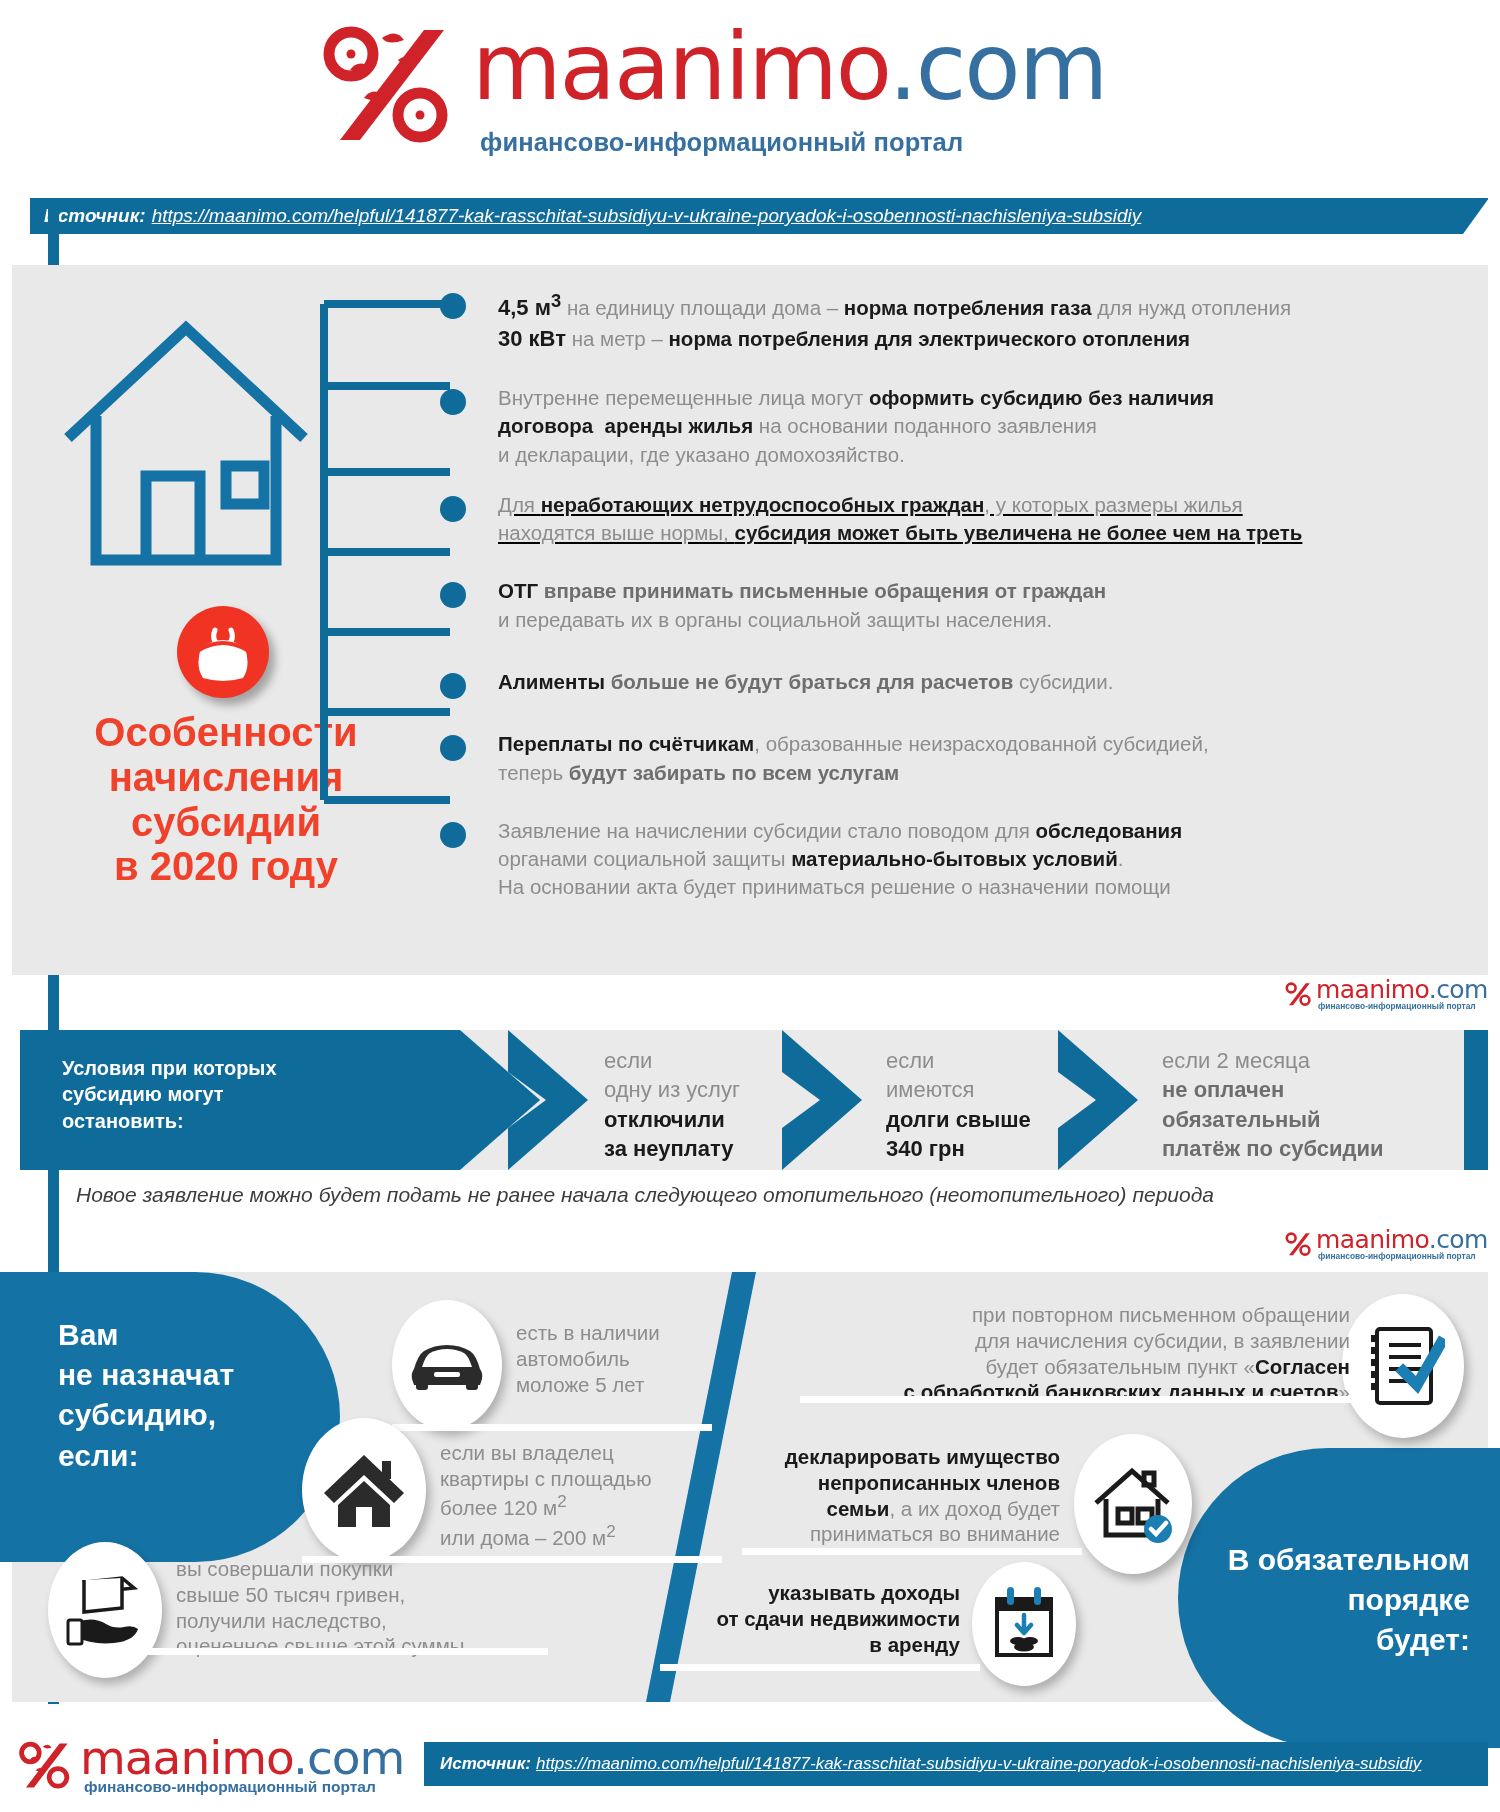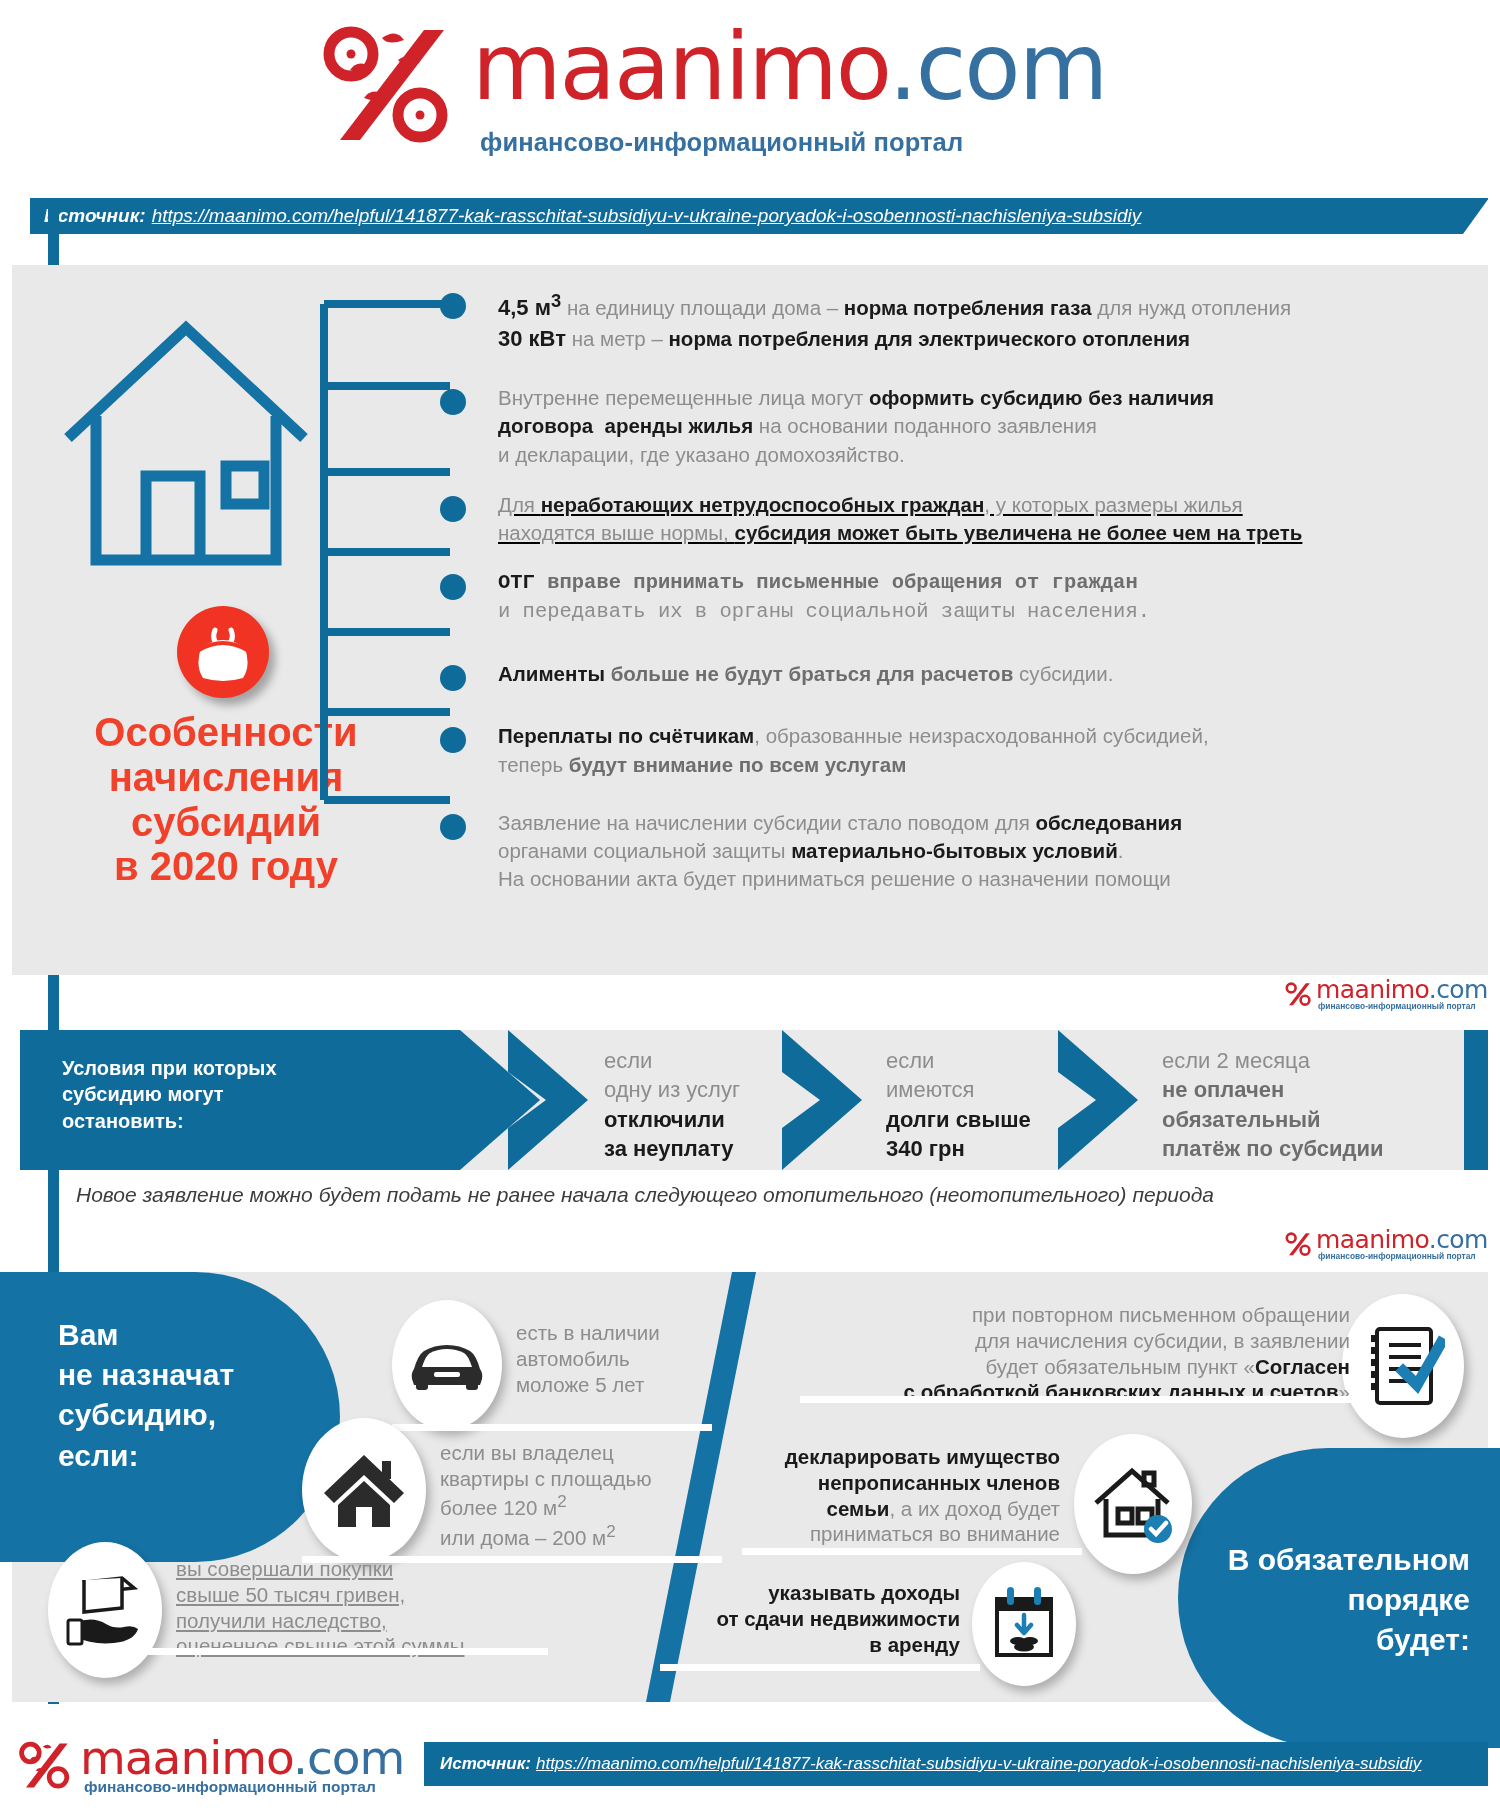--- a/index.html
+++ b/index.html
@@ -209,31 +209,31 @@
       <p><b class="big">4,5 м<sup>3</sup></b> на единицу площади дома – <b>норма потребления газа</b> для нужд отопления<br><b class="big">30 кВт</b> на метр – <b>норма потребления для электрического отопления</b></p>
     </div>
     <div class="bullet" style="margin-top:30px;">
       <span class="dot"></span>
       <p>Внутренне перемещенные лица могут <b>оформить субсидию без наличия<br>договора&nbsp; аренды жилья</b> на основании поданного заявления<br>и декларации, где указано домохозяйство.</p>
     </div>
     <div class="bullet" style="margin-top:16px;text-decoration:underline;">
       <span class="dot"></span>
       <p>Для <b>неработающих нетрудоспособных граждан</b>, у которых размеры жилья<br>находятся выше нормы, <b>субсидия может быть увеличена не более чем на треть</b></p>
     </div>
-    <div class="bullet" style="margin-top:22px;font-family:Liberation Mono, monospace;">
+    <div class="bullet" style="margin-top:30px;">
       <span class="dot"></span>
       <p><b>ОТГ</b> <span class="mid">вправе принимать письменные обращения от граждан</span><br>и передавать их в органы социальной защиты населения.</p>
     </div>
     <div class="bullet" style="margin-top:34px;">
       <span class="dot"></span>
       <p><b>Алименты</b> <span class="mid">больше не будут браться для расчетов</span> субсидии.</p>
     </div>
     <div class="bullet" style="margin-top:34px;">
       <span class="dot"></span>
-      <p><b>Переплаты по счётчикам</b>, образованные неизрасходованной субсидией,<br>теперь <span class="mid">будут внимание по всем услугам</span></p>
+      <p><b>Переплаты по счётчикам</b>, образованные неизрасходованной субсидией,<br>теперь <span class="mid">будут забирать по всем услугам</span></p>
     </div>
     <div class="bullet" style="margin-top:30px;">
       <span class="dot"></span>
       <p>Заявление на начислении субсидии стало поводом для <b>обследования</b><br>органами социальной защиты <b>материально-бытовых условий</b>.<br>На основании акта будет приниматься решение о назначении помощи</p>
     </div>
   </div>
 
   <div class="wm" style="left:1285px; top:978px;">
     <svg class="m" viewBox="0 0 140 120">
       <g fill="#cf2229">
@@ -338,21 +338,21 @@
         <path d="M20 10 L56 6 L68 16 L32 20 Z" fill="#ffffff"></path>
         <path d="M20 20 L56 16 M20 28 L56 24 M20 36 L56 32"></path>
         <path d="M18 8 L18 40 L56 36 L56 6" fill="#ffffff"></path>
       </g>
       <g fill="#1a1a1a">
         <path d="M10 50 q18 -6 30 2 q8 5 18 3 q9 -2 14 2 q-4 12 -24 14 q-22 2 -38 -6 Z"></path>
         <rect x="2" y="48" width="14" height="24" rx="2" fill="#ffffff" stroke="#1a1a1a" stroke-width="3"></rect>
       </g>
     </svg>
   </div>
-  <div class="item-txt" style="left:176px; top:1556px; width:370px;text-decoration:underline;">
+  <div class="item-txt" style="left:176px; top:1556px; width:370px;">
     <span>вы совершали покупки<br>свыше 50 тысяч гривен,<br>получили наследство,<br>оцененное свыше этой суммы</span>
   </div>
   <div class="uline" style="left:128px; top:1648px; width:420px;"></div>
 
   <div class="ico" style="left:1342px; top:1294px; width:122px; height:144px;">
     <svg width="84" height="90" viewBox="0 0 84 90">
       <g fill="none" stroke="#1a1a1a" stroke-width="4">
         <rect x="16" y="8" width="54" height="74" rx="3" fill="#ffffff"></rect>
         <path d="M28 24 L60 24 M28 36 L60 36 M28 48 L60 48 M28 60 L52 60"></path>
       </g>

